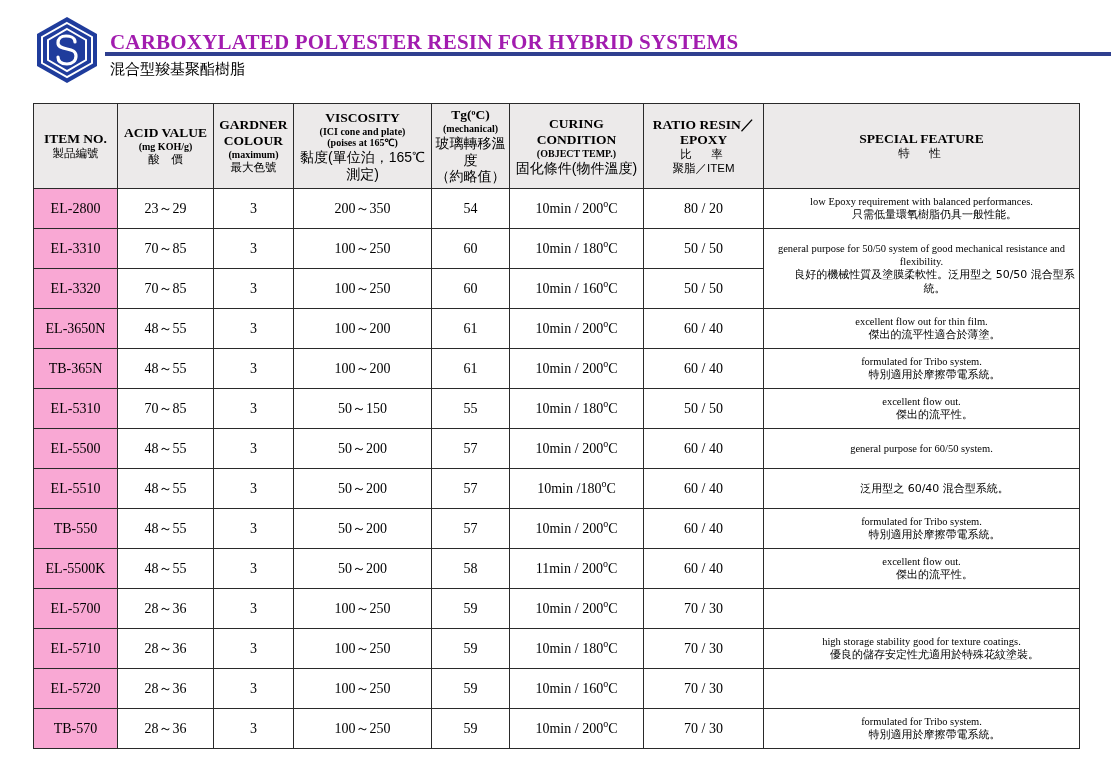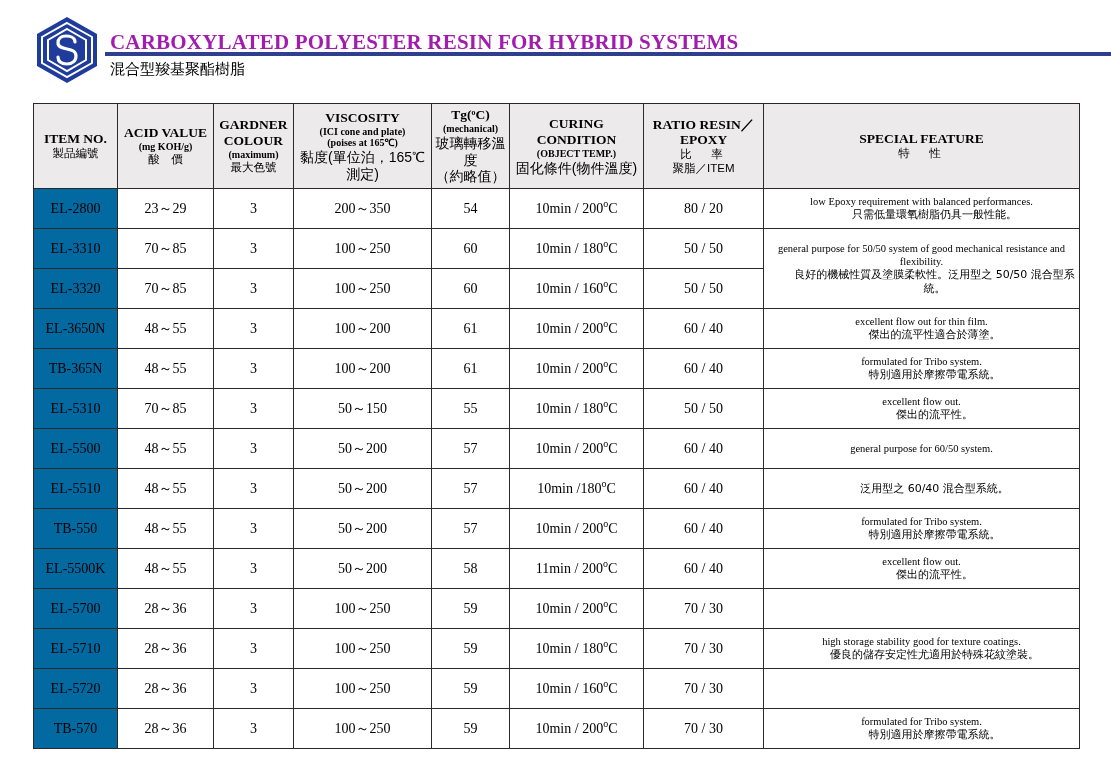--- a/index.html
+++ b/index.html
@@ -115,21 +115,21 @@
     font-size: 14px;
   }
   .th-zh.sp {
     letter-spacing: 4px;
   }
 
   tbody tr {
     height: 40px;
   }
   td.item {
-    background: #0369a1;
+    background: #f9a8d4;
     font-family: "Liberation Serif", serif;
     font-size: 14px;
   }
   td.num {
     font-family: "Liberation Serif", serif;
     font-size: 14px;
   }
   sup.deg {
     font-size: 10px;
     vertical-align: super;

